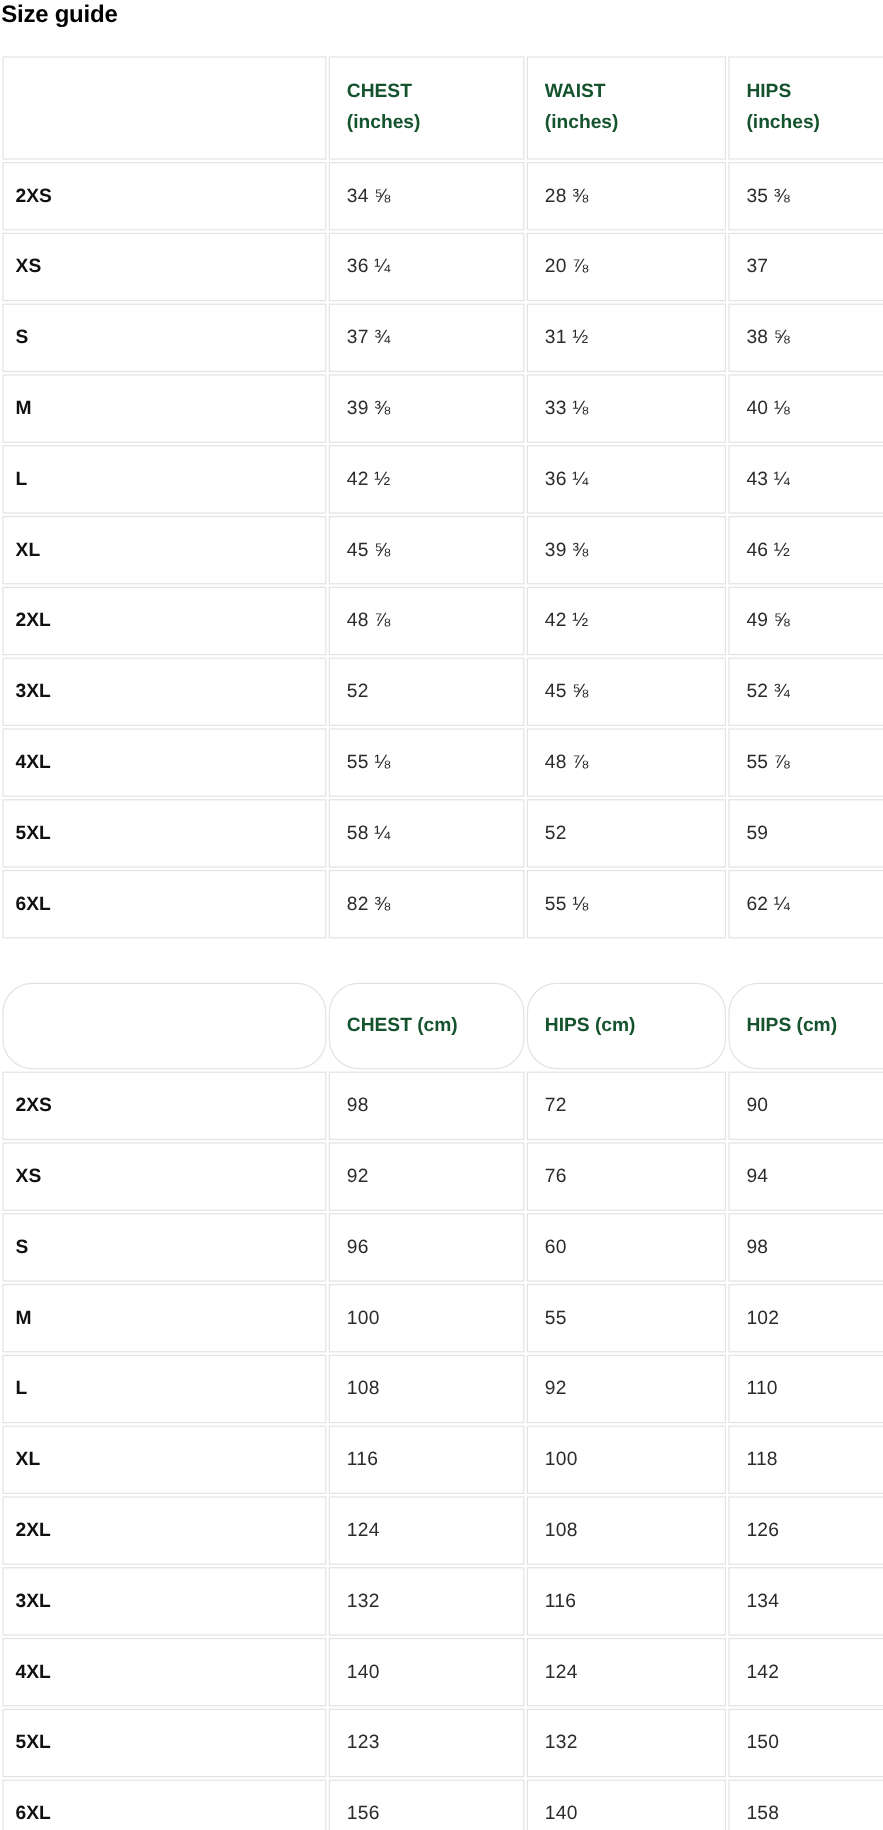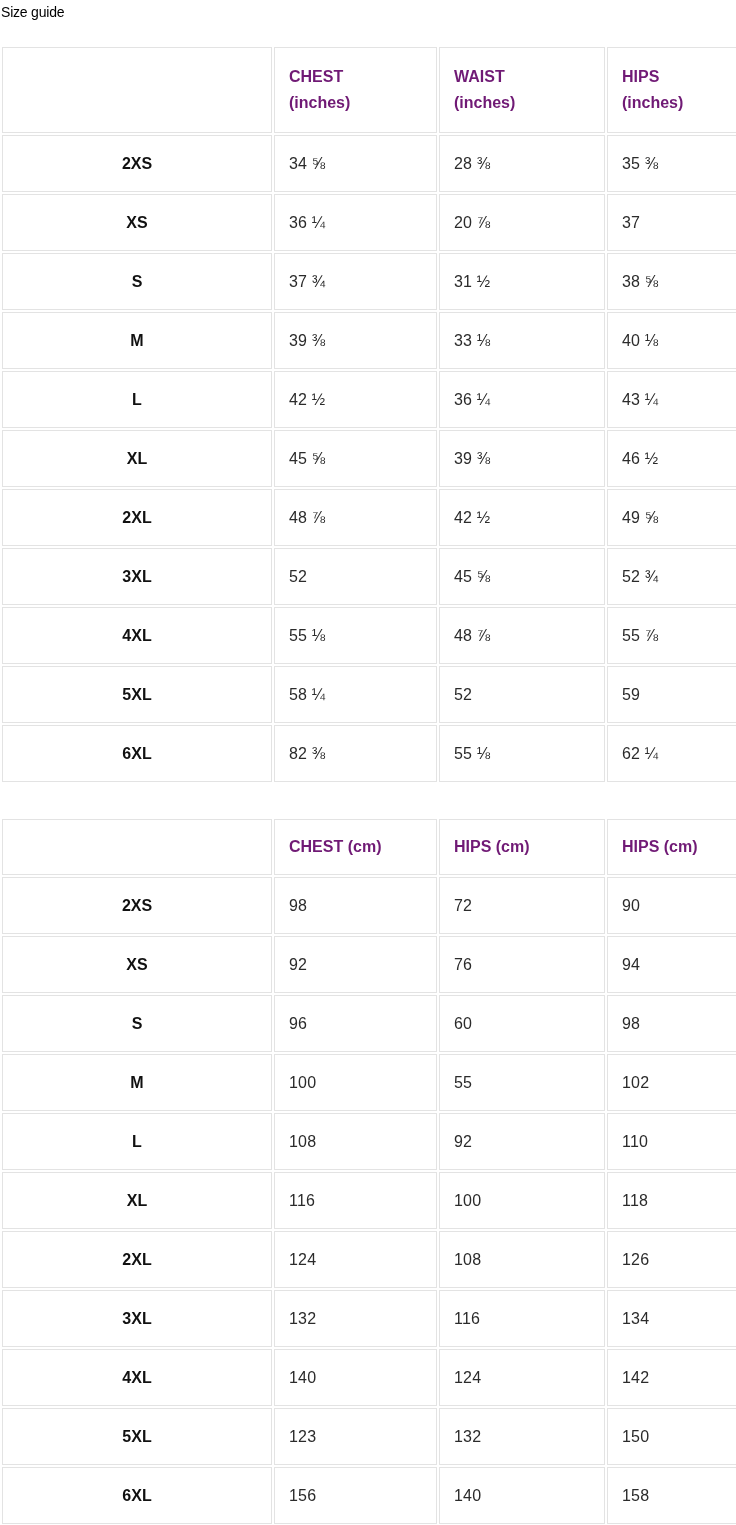--- a/index.html
+++ b/index.html
@@ -4,22 +4,22 @@
 <style>
   html, body {
     margin: 0;
     padding: 0;
     background: #ffffff;
     width: 736px;
     font-family: "Liberation Sans", "DejaVu Sans", sans-serif;
     color: #222222;
   }
   .title {
-    font-size: 14px;
-    font-weight: 400;
+    font-size: 20px;
+    font-weight: 700;
     color: #000000;
     margin: 0;
     padding: 2px 17px 0 1px;
     line-height: 20px;
     letter-spacing: -0.2px;
   }
   .table-wrap {
     width: 736px;
     overflow: hidden;
   }
@@ -36,32 +36,31 @@
     border: 1px solid #e3e3e3;
     background: #ffffff;
     text-align: left;
     vertical-align: middle;
     padding: 0 14px;
     font-size: 16px;
     overflow: hidden;
   }
   .size-table thead th {
     font-weight: 700;
-    color: #701a75;
+    color: #14532d;
     line-height: 26px;
   }
   #table-inches thead th { height: 86px; }
-  #table-cm     thead th { height: 56px; }
+  #table-cm     thead th { height: 72px; border-radius: 25px; }
   #table-inches thead th .hdr { display: inline-block; max-width: 84px; }
   .size-table tbody th, .size-table tbody td { height: 57px; }
   .size-table tbody th.rowhead {
     font-weight: 700;
     color: #111111;
     padding: 0 10px;
-    text-align: center;
   }
   .size-table tbody td {
     font-weight: 400;
     color: #2b2b2b;
     letter-spacing: 0.2px;
   }
 </style>
 </head>
 <body>
 

